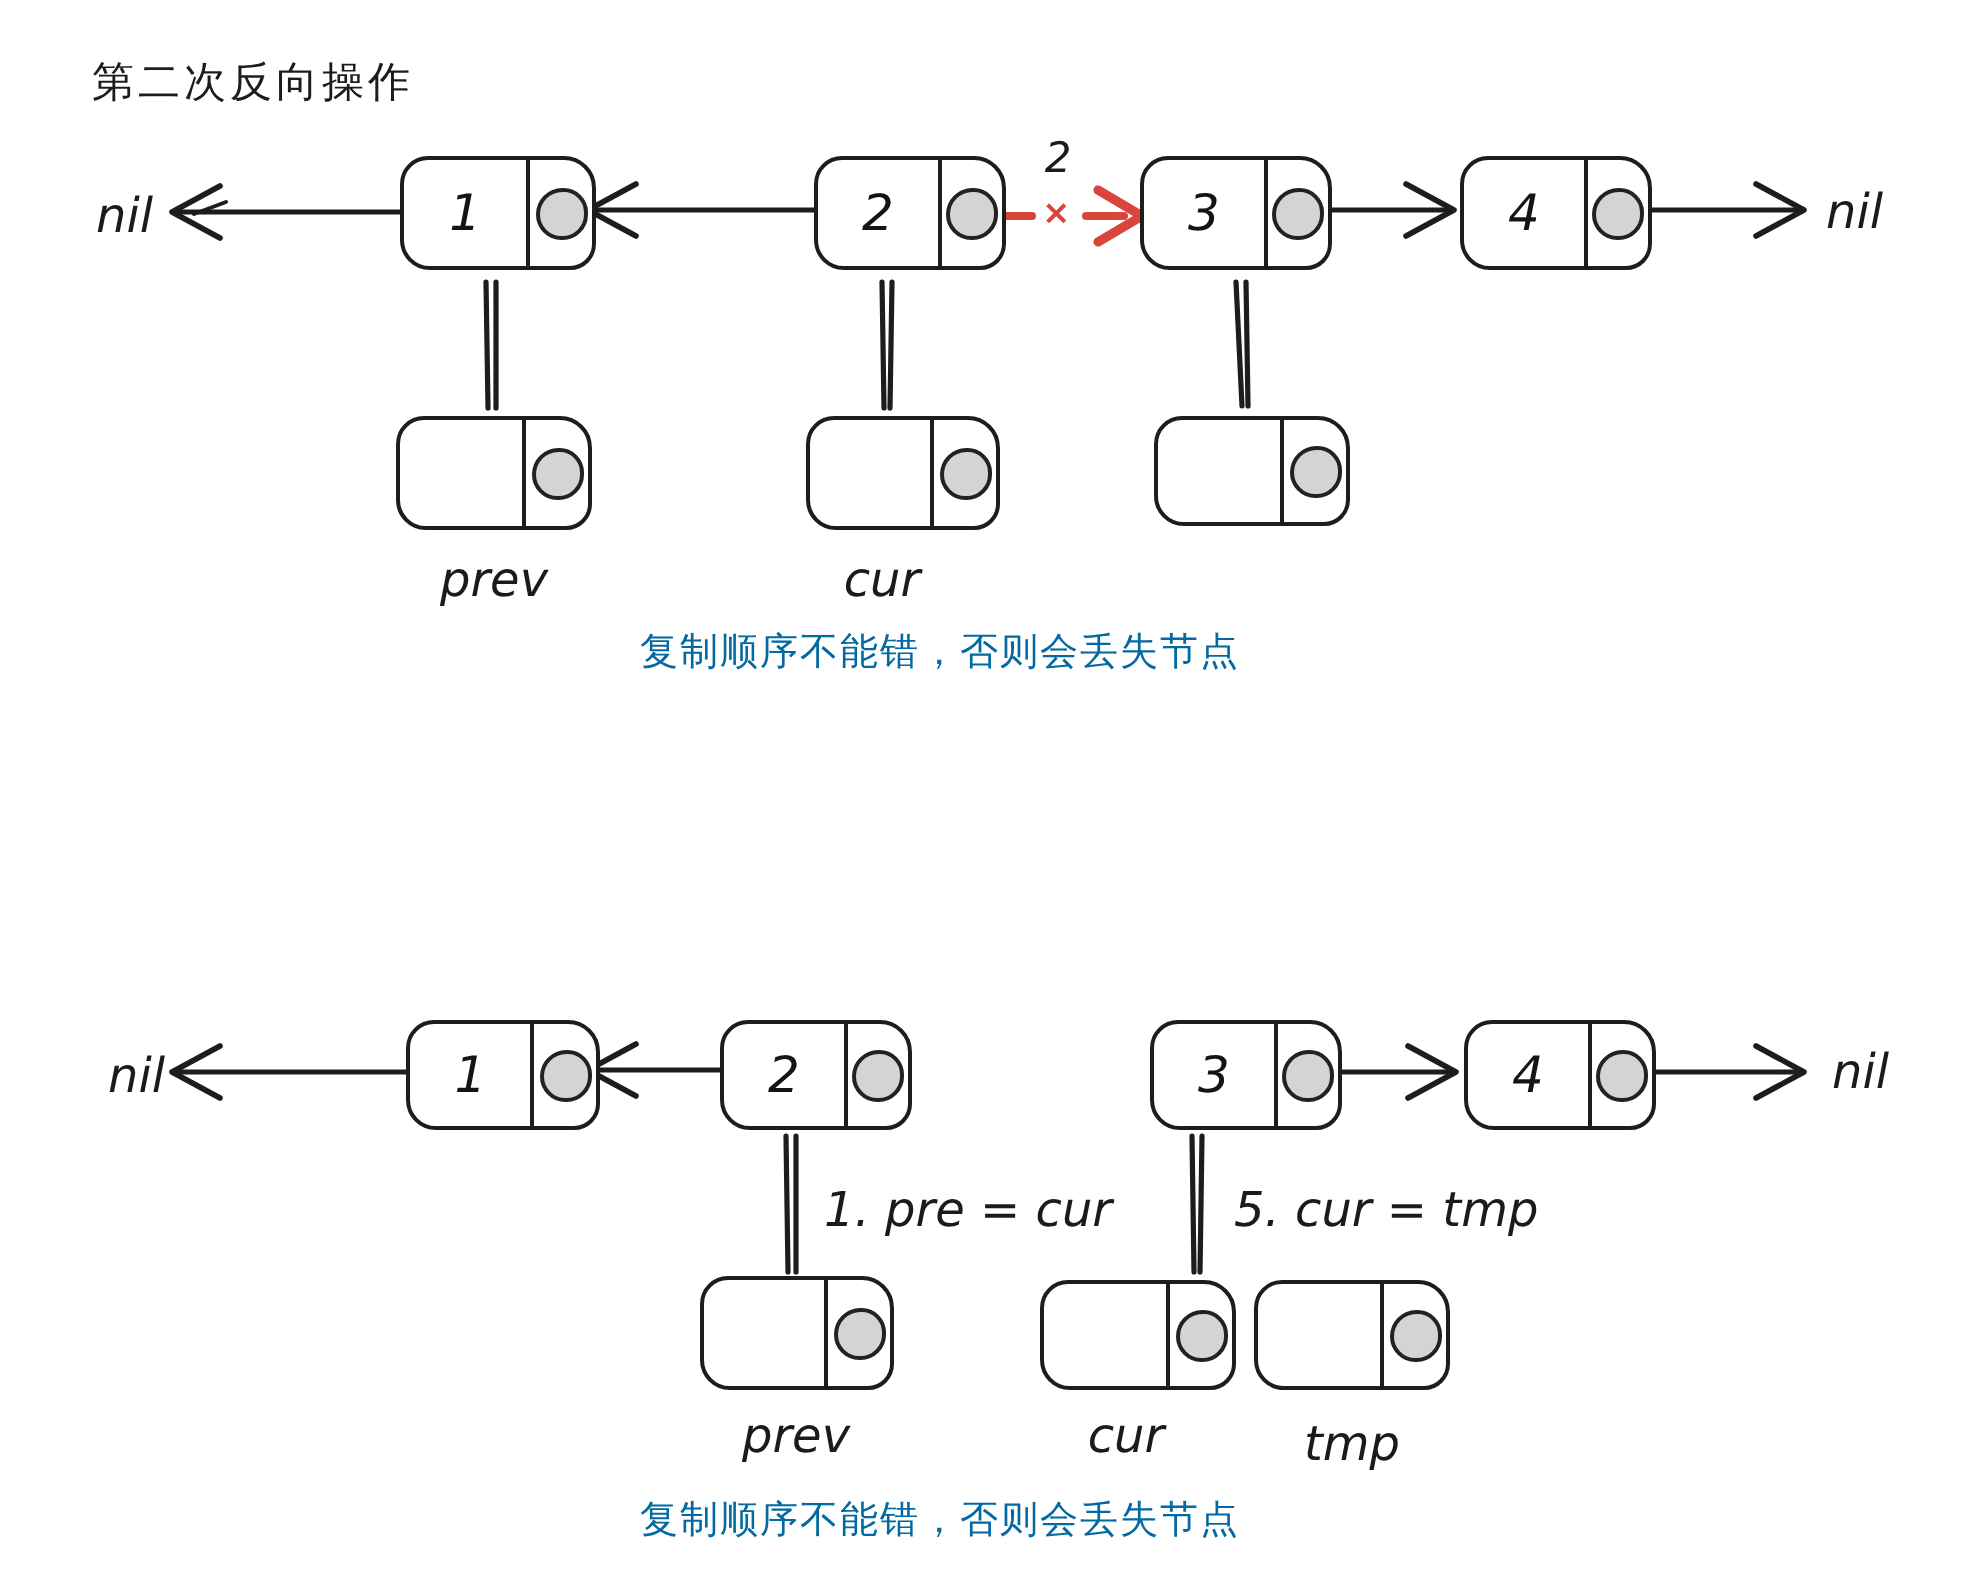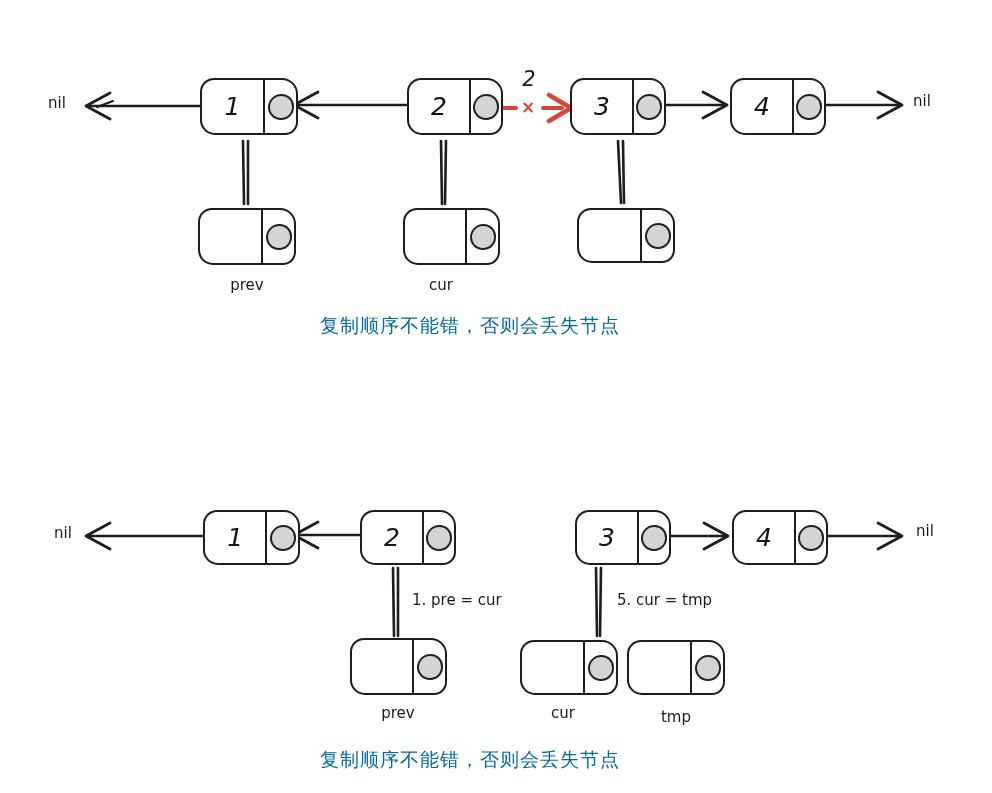--- a/index.html
+++ b/index.html
@@ -5,21 +5,21 @@
   html,body{margin:0;padding:0;background:#ffffff;}
   .canvas{
     position:relative;width:992px;height:793px;background:#ffffff;
     font-family:"DejaVu Sans","Liberation Sans",sans-serif;color:#1d1d1d;
     overflow:hidden;
   }
   .strokes{position:absolute;left:0;top:0;}
   .abs{position:absolute;white-space:nowrap;}
   .title{font-size:21px;letter-spacing:2px;color:#1c1c1c;}
   .caption{font-size:19px;letter-spacing:1px;color:#0369a1;}
-  .hand{font-size:15px;color:#1b1b1b;}
+  .hand{font-style:italic;font-size:24px;color:#1b1b1b;}
   .hand-center{text-align:center;width:70px;}
   .node,.pbox{
     position:absolute;border:2.6px solid #1d1d1d;border-radius:14px 16px 13px 15px;
     background:#ffffff;display:flex;box-sizing:border-box;
   }
   .cell{display:flex;align-items:center;justify-content:center;}
   .val{flex:0 0 65%;font-size:25px;font-style:italic;color:#141414;}
   .ptr{flex:1;border-left:2.6px solid #1d1d1d;}
   .pbox .val{border-right:0;}
   .dot{width:22px;height:22px;border:2.4px solid #222222;border-radius:52% 48% 50% 50%;background:#d4d4d4;}
@@ -89,20 +89,21 @@
     <g>
       <line x1="393" y1="568" x2="394" y2="636"></line>
         <line x1="398" y1="568" x2="398" y2="636"></line>
     </g>
     <g>
       <line x1="596" y1="568" x2="597" y2="636"></line>
         <line x1="601" y1="568" x2="600" y2="636"></line>
     </g>
   </svg>
 
+  <div class="abs title" style="left:46px;top:27px">第二次反向操作</div>
 
   <div class="abs hand" style="left:48px;top:94px">nil</div>
   <div class="abs hand" style="left:913px;top:92px">nil</div>
 
   <div class="node" style="left:200px;top:78px;width:98px;height:57px">
     <div class="cell val">1</div>
     <div class="cell ptr">
         <div class="dot"></div>
       </div>
   </div>

